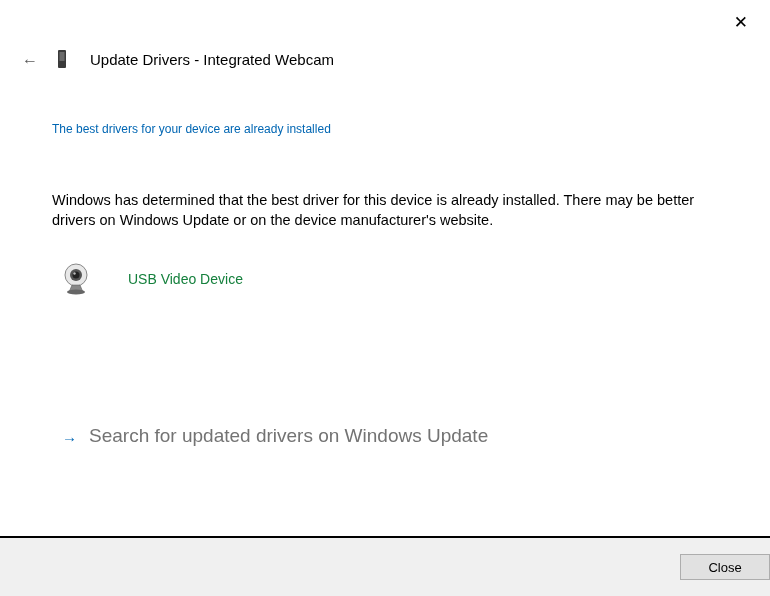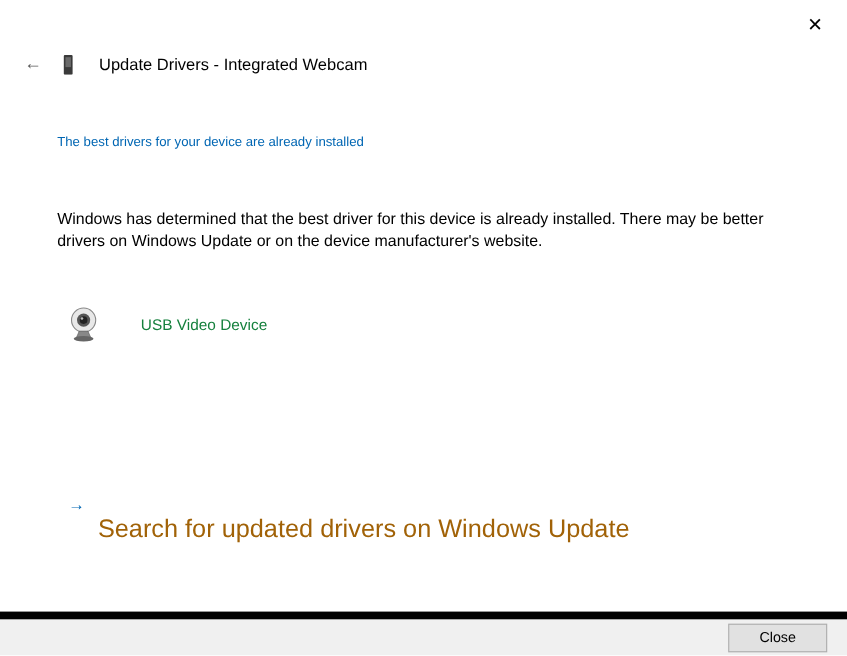--- a/index.html
+++ b/index.html
@@ -57,21 +57,21 @@
     .main-heading {
       font-size: 12px;
       color: #0066b3;
       font-weight: 400;
       margin-bottom: 54px;
     }
     .description {
       font-size: 14.5px;
       color: #000;
       line-height: 1.4;
-      margin-bottom: 48px;
+      margin-bottom: 32px;
     }
     .device-row {
       display: flex;
       align-items: center;
       gap: 38px;
       padding-left: 10px;
     }
     .webcam-icon {
       width: 28px;
       height: 32px;
@@ -86,37 +86,35 @@
       top: 425px;
       display: flex;
       align-items: center;
       gap: 12px;
     }
     .search-arrow {
       font-size: 15px;
       color: #0066b3;
     }
     .search-link {
-      font-size: 23px;
-      color: #a16207;
+      font-size: 19px;
+      color: #737373;
       cursor: pointer;
-      margin-top: 42px;
     }
     .footer {
       position: absolute;
       bottom: 0;
       left: 0;
       right: 0;
-      height: 40px;
+      height: 60px;
       background: #f0f0f0;
-      border-top: 7px solid #000000;
+      border-top: 2px solid #000000;
       display: flex;
       justify-content: flex-end;
       align-items: center;
-      padding-right: 18px;
     }
     .close-button {
       width: 90px;
       height: 26px;
       background: #e1e1e1;
       border: 1px solid #adadad;
       font-size: 13px;
       color: #000;
       cursor: pointer;
       font-family: inherit;

